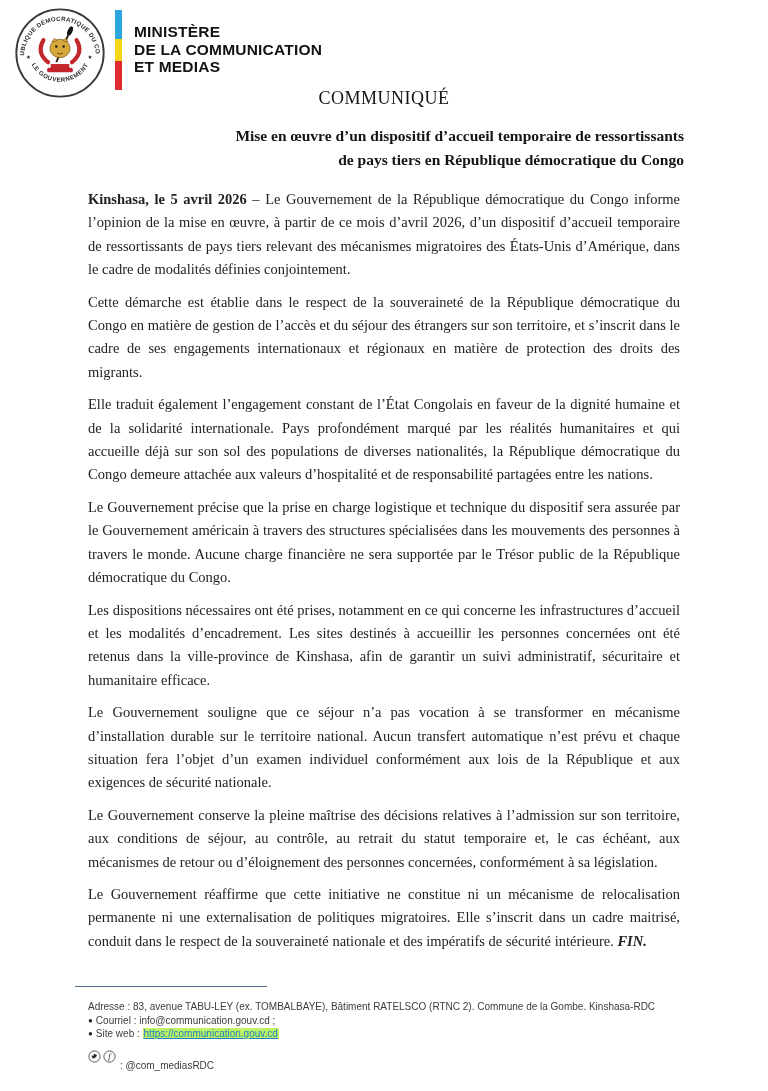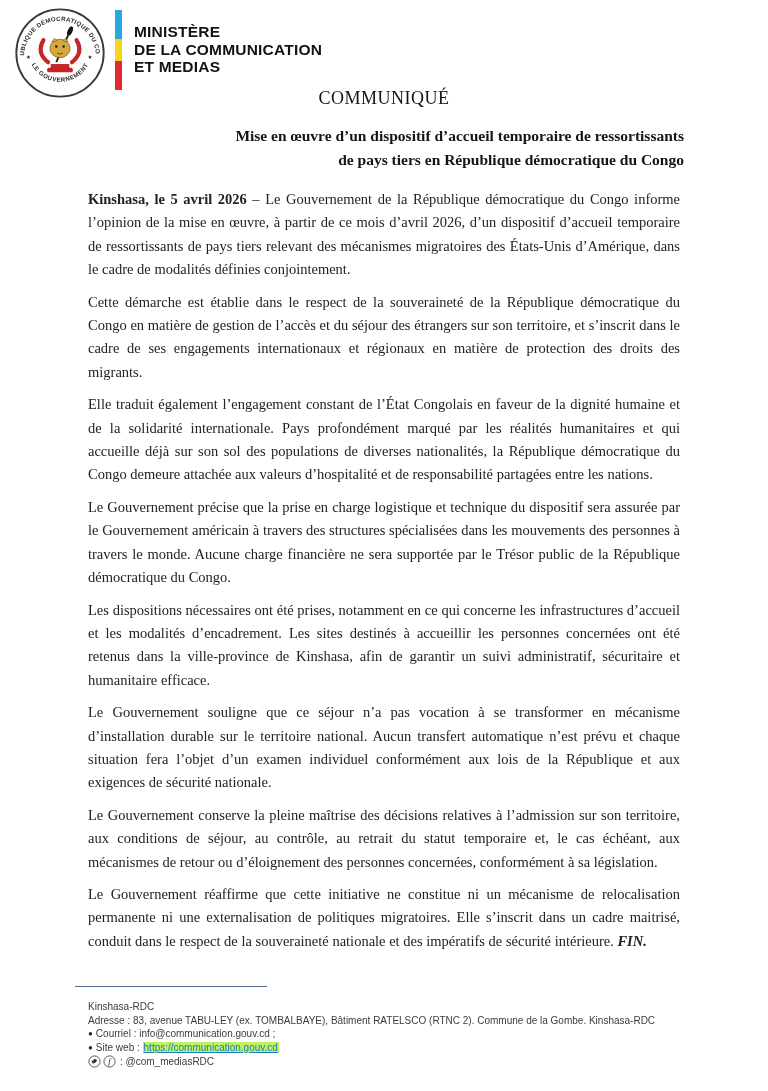--- a/index.html
+++ b/index.html
@@ -138,30 +138,29 @@
     <p>Elle traduit également l’engagement constant de l’État Congolais en faveur de la dignité humaine et de la solidarité internationale. Pays profondément marqué par les réalités humanitaires et qui accueille déjà sur son sol des populations de diverses nationalités, la République démocratique du Congo demeure attachée aux valeurs d’hospitalité et de responsabilité partagées entre les nations.</p>
     <p>Le Gouvernement précise que la prise en charge logistique et technique du dispositif sera assurée par le Gouvernement américain à travers des structures spécialisées dans les mouvements des personnes à travers le monde. Aucune charge financière ne sera supportée par le Trésor public de la République démocratique du Congo.</p>
     <p>Les dispositions nécessaires ont été prises, notamment en ce qui concerne les infrastructures d’accueil et les modalités d’encadrement. Les sites destinés à accueillir les personnes concernées ont été retenus dans la ville-province de Kinshasa, afin de garantir un suivi administratif, sécuritaire et humanitaire efficace.</p>
     <p>Le Gouvernement souligne que ce séjour n’a pas vocation à se transformer en mécanisme d’installation durable sur le territoire national. Aucun transfert automatique n’est prévu et chaque situation fera l’objet d’un examen individuel conformément aux lois de la République et aux exigences de sécurité nationale.</p>
     <p>Le Gouvernement conserve la pleine maîtrise des décisions relatives à l’admission sur son territoire, aux conditions de séjour, au contrôle, au retrait du statut temporaire et, le cas échéant, aux mécanismes de retour ou d’éloignement des personnes concernées, conformément à sa législation.</p>
     <p><span>Le Gouvernement réaffirme que cette initiative ne constitue ni un mécanisme de relocalisation permanente ni une externalisation de politiques migratoires. Elle s’inscrit dans un cadre maitrisé, conduit dans le respect de la souveraineté nationale et des impératifs de sécurité intérieure. </span><span class="fin">FIN.</span></p>
   </div>
 
   <div class="footer-sep"></div>
   <div class="footer">
-    <div class="line">Kinshasa-RDC</div>
     <div class="line">Adresse : 83, avenue TABU-LEY (ex. TOMBALBAYE), Bâtiment RATELSCO (RTNC 2). Commune de la Gombe. Kinshasa-RDC</div>
     <div class="line"><span class="bullet">●</span><span>Courriel : info@communication.gouv.cd ;</span></div>
     <div class="line"><span class="bullet">●</span><span>Site web : </span><a href="#" class="weblink">https://communication.gouv.cd</a></div>
     <div class="social-line">
       <svg class="social-icon" width="13" height="13" viewBox="0 0 13 13">
         <circle cx="6.5" cy="6.5" r="5.6" fill="none" stroke="#4a4a4a" stroke-width="0.9"></circle>
         <path d="M3.6,8.4 Q6.6,9.2 8.4,6.6 L9.3,4.4 8.2,4.9 Q7.5,3.6 6.2,4.1 Q5.0,4.6 5.5,6.1 Q4.4,5.9 3.7,5.1 Q3.2,7.4 5.0,8.0 Z" fill="#2c2c2c"></path>
       </svg>
       <svg class="social-icon" width="13" height="13" viewBox="0 0 13 13">
         <circle cx="6.5" cy="6.5" r="5.6" fill="none" stroke="#4a4a4a" stroke-width="0.9"></circle>
         <text x="6.5" y="9.4" text-anchor="middle" font-family="Liberation Serif, serif" font-size="8.5" font-style="italic" fill="#2c2c2c">f</text>
       </svg>
-      <span style="margin-left:2px;">: @com_mediasRDC</span>
+      <span style="margin-left:2px;margin-top:17px;">: @com_mediasRDC</span>
     </div>
   </div>
 
 </div>
 
 </body></html>

